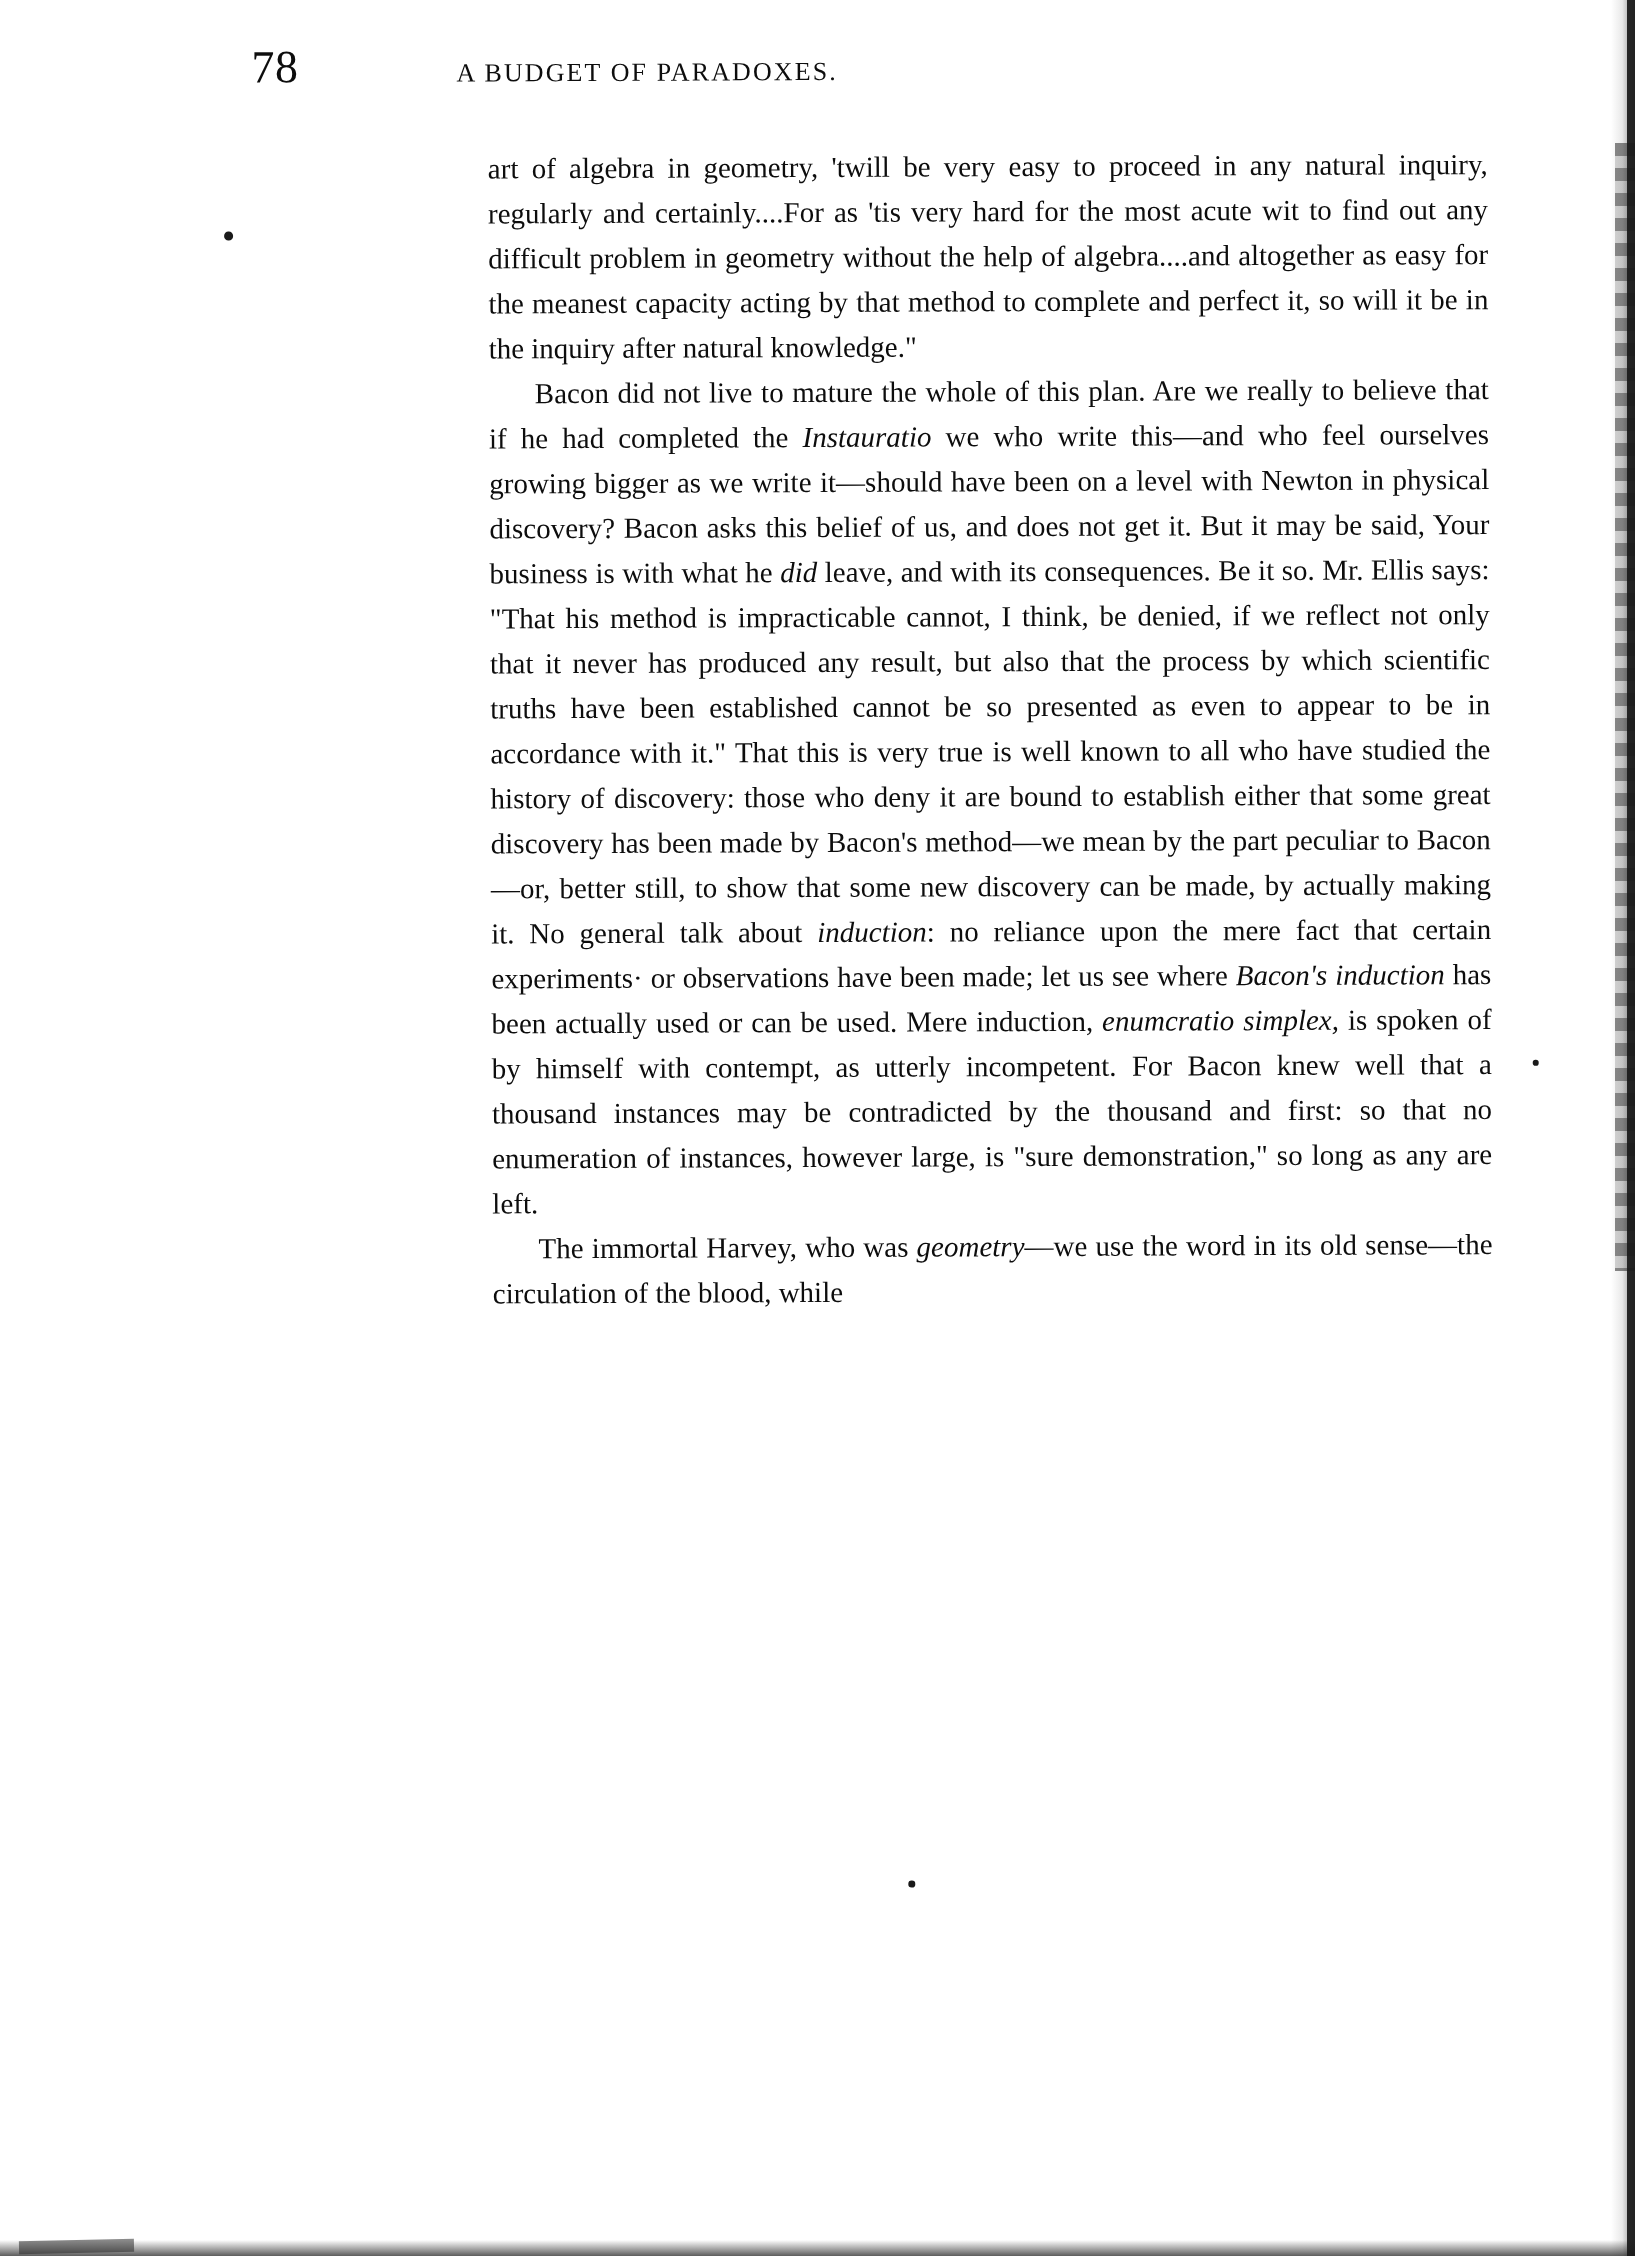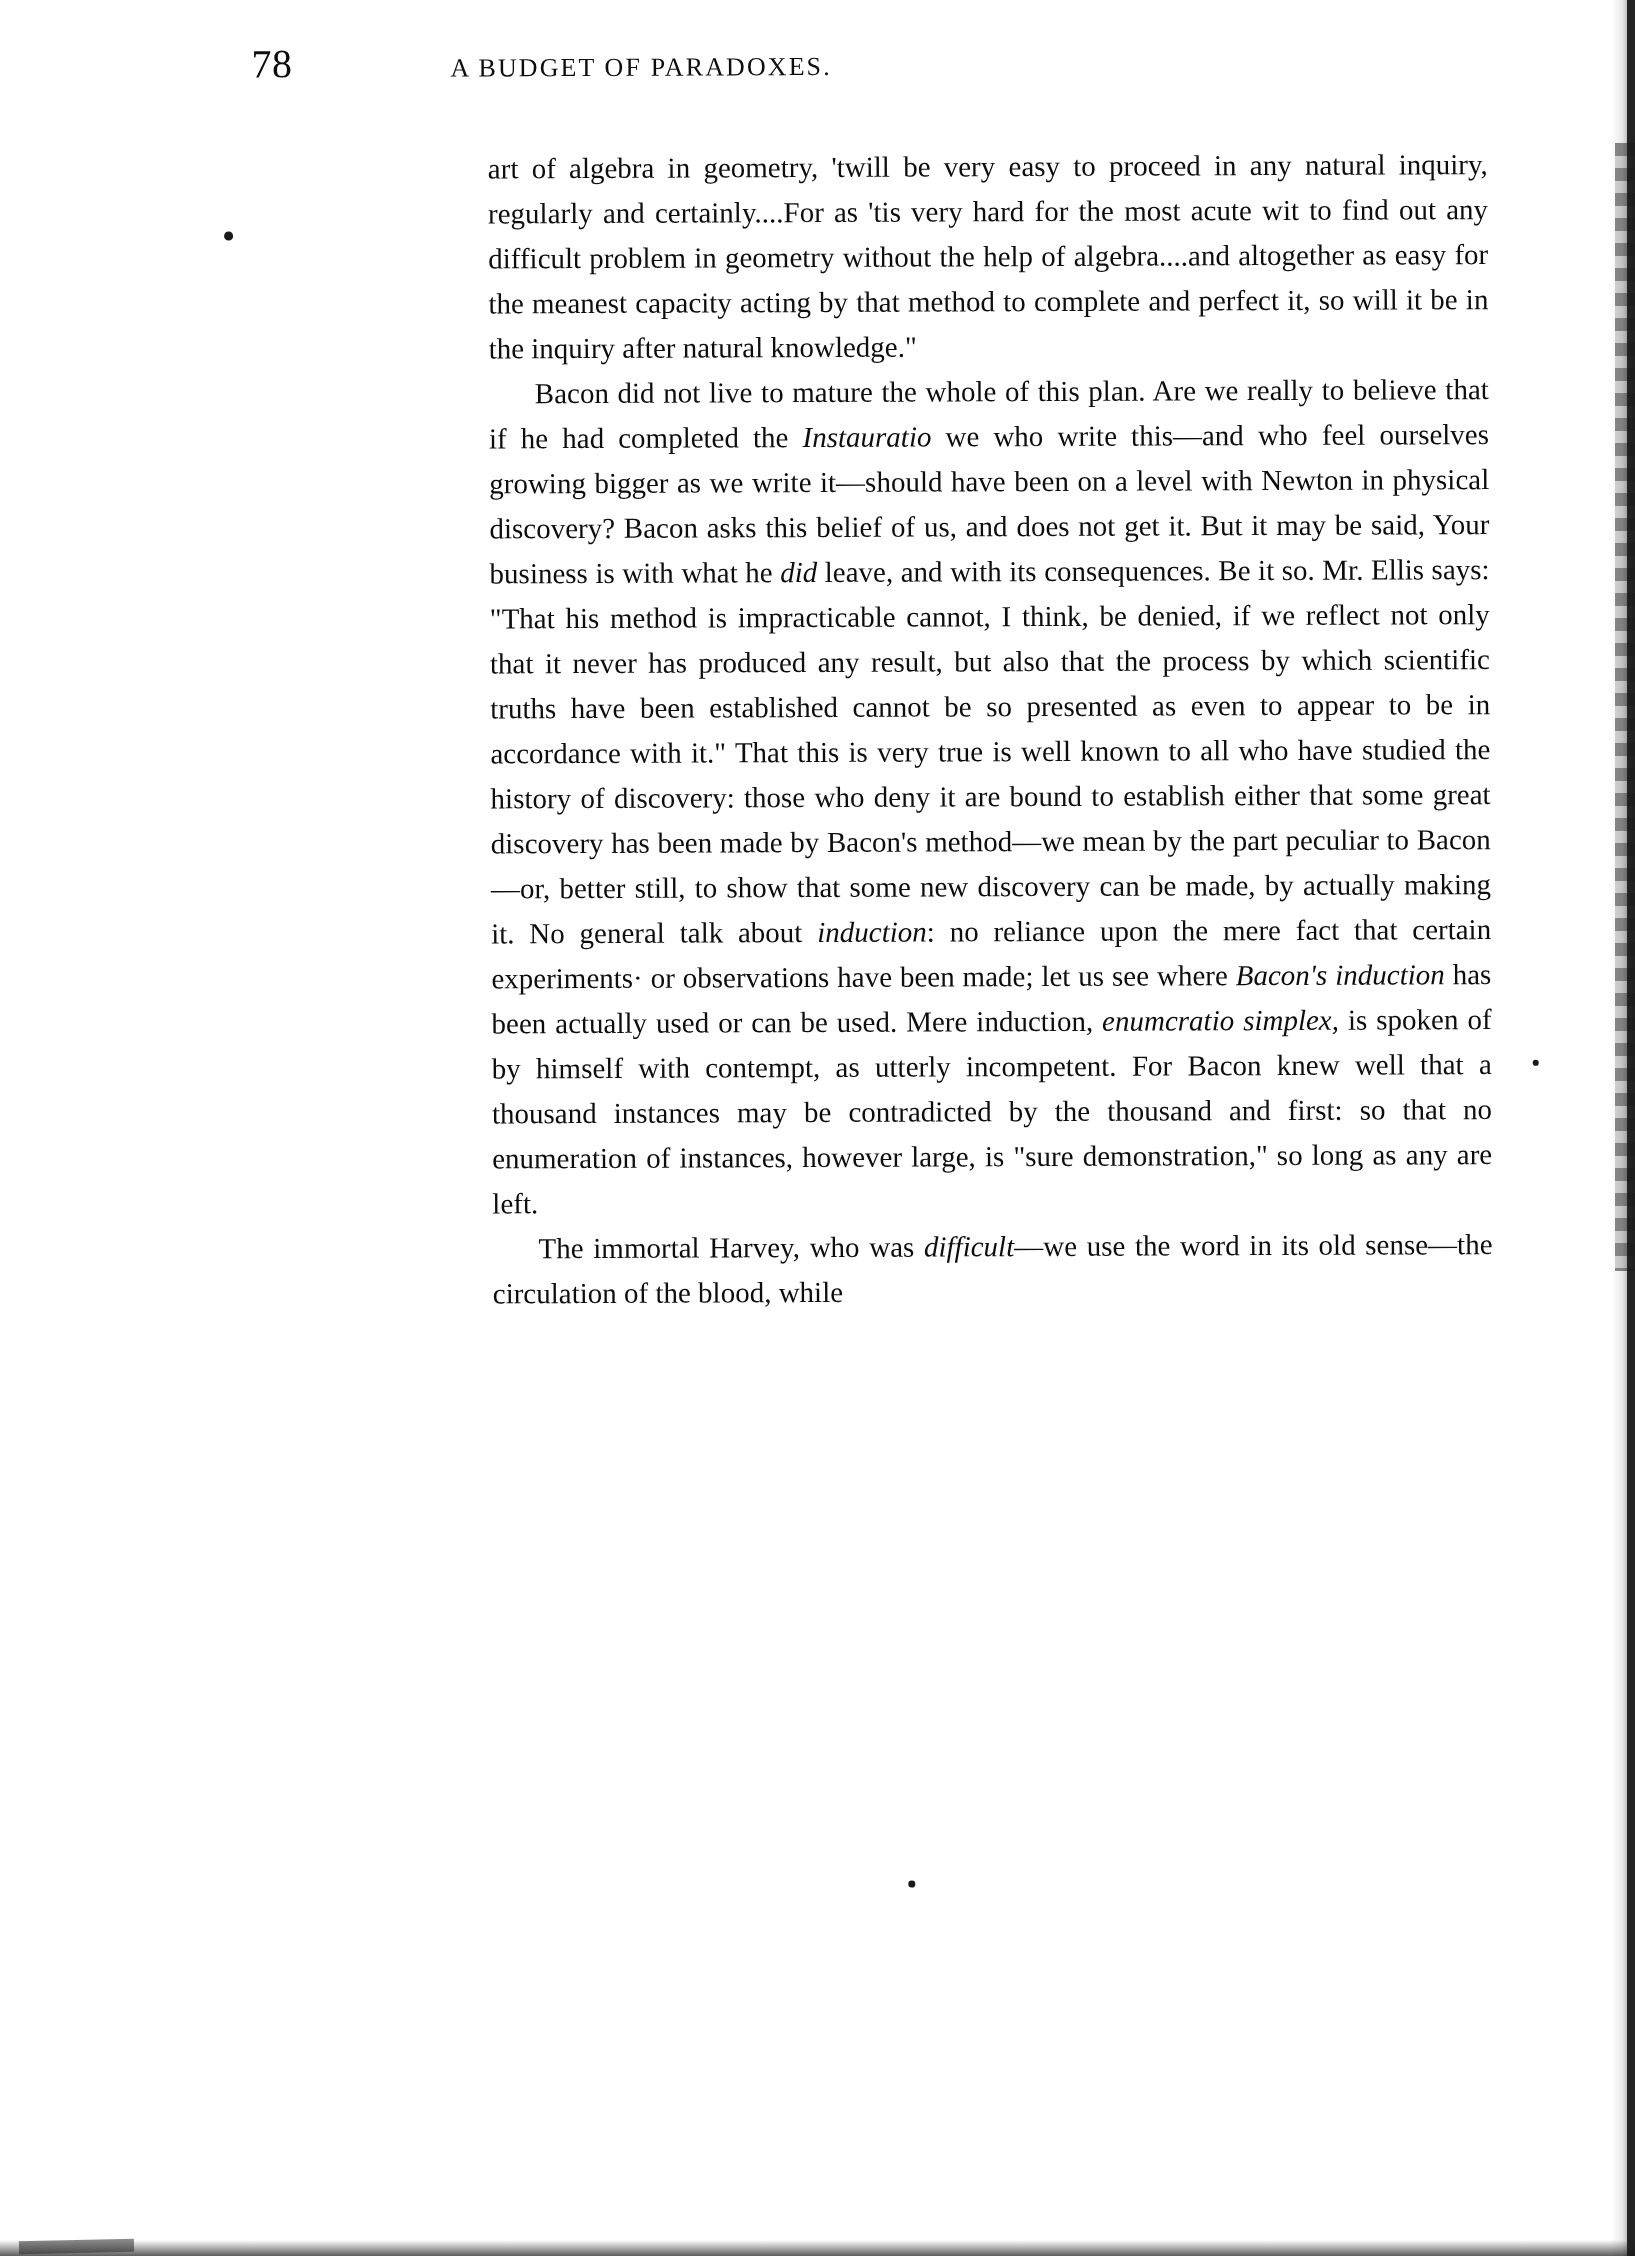--- a/index.html
+++ b/index.html
@@ -90,21 +90,21 @@
 
   .header-row {
     position: absolute;
     left: 256px;
     top: 38px;
     width: 1271px;
     display: flex;
     align-items: baseline;
   }
   .folio {
-    font-size: 40px;
+    font-size: 46px;
     letter-spacing: 0.5px;
     font-family: "Liberation Serif", serif;
     margin-right: 158px;
     text-align: right;
   }
   .running-head {
     font-size: 26px;
     letter-spacing: 2.1px;
     font-variant: small-caps;
     text-transform: uppercase;
@@ -151,21 +151,21 @@
   <div class="content">
 
     <div class="header-row">
       <span class="folio">78</span>
       <span class="running-head">A BUDGET OF PARADOXES.</span>
     </div>
 
     <div class="body-text">
       <p>art of algebra in geometry, 'twill be very easy to proceed in any natural inquiry, regularly and certainly....For as 'tis very hard for the most acute wit to find out any difficult problem in geometry without the help of algebra....and altogether as easy for the meanest capacity acting by that method to complete and perfect it, so will it be in the inquiry after natural knowledge."</p>
       <p class="indent">Bacon did not live to mature the whole of this plan. Are we really to believe that if he had completed the <i>Instauratio</i> we who write this—and who feel ourselves growing bigger as we write it—should have been on a level with Newton in physical discovery? Bacon asks this belief of us, and does not get it. But it may be said, Your business is with what he <i>did</i> leave, and with its consequences. Be it so. Mr. Ellis says: "That his method is impracticable cannot, I think, be denied, if we reflect not only that it never has produced any result, but also that the process by which scientific truths have been established cannot be so presented as even to appear to be in accordance with it." That this is very true is well known to all who have studied the history of discovery: those who deny it are bound to establish either that some great discovery has been made by Bacon's method—we mean by the part peculiar to Bacon—or, better still, to show that some new discovery can be made, by actually making it. No general talk about <i>induction</i>: no reliance upon the mere fact that certain experiments· or observations have been made; let us see where <i>Bacon's induction</i> has been actually used or can be used. Mere induction, <i>enumcratio simplex,</i> is spoken of by himself with contempt, as utterly incompetent. For Bacon knew well that a thousand instances may be contradicted by the thousand and first: so that no enumeration of instances, however large, is "sure demonstration," so long as any are left.</p>
-      <p class="indent">The immortal Harvey, who was <i>difficult</i>—we use the word in its old sense—the circulation of the blood, while</p>
+      <p class="indent">The immortal Harvey, who was <i>geometry</i>—we use the word in its old sense—the circulation of the blood, while</p>
     </div>
 
     <div class="footer-dot"></div>
 
     <div class="speck" style="left:228px; top:229px; width:8.6px; height:8.6px;"></div>
     <div class="speck" style="left:1533px; top:1063px; width:5.7px; height:5.7px;"></div>
   </div>
 
   <div class="scan-smudge"></div>
   <div class="scan-edge-right"></div>

